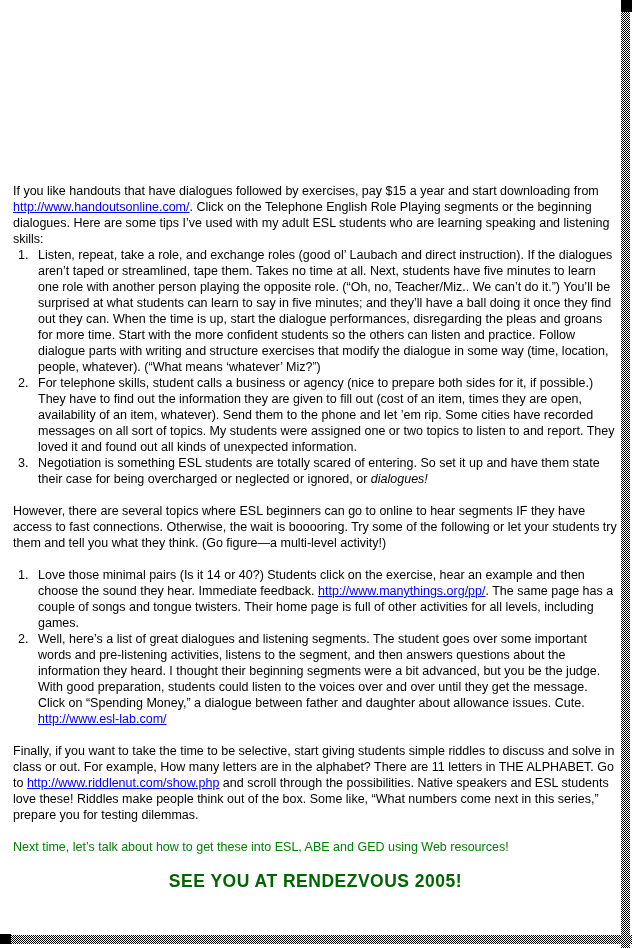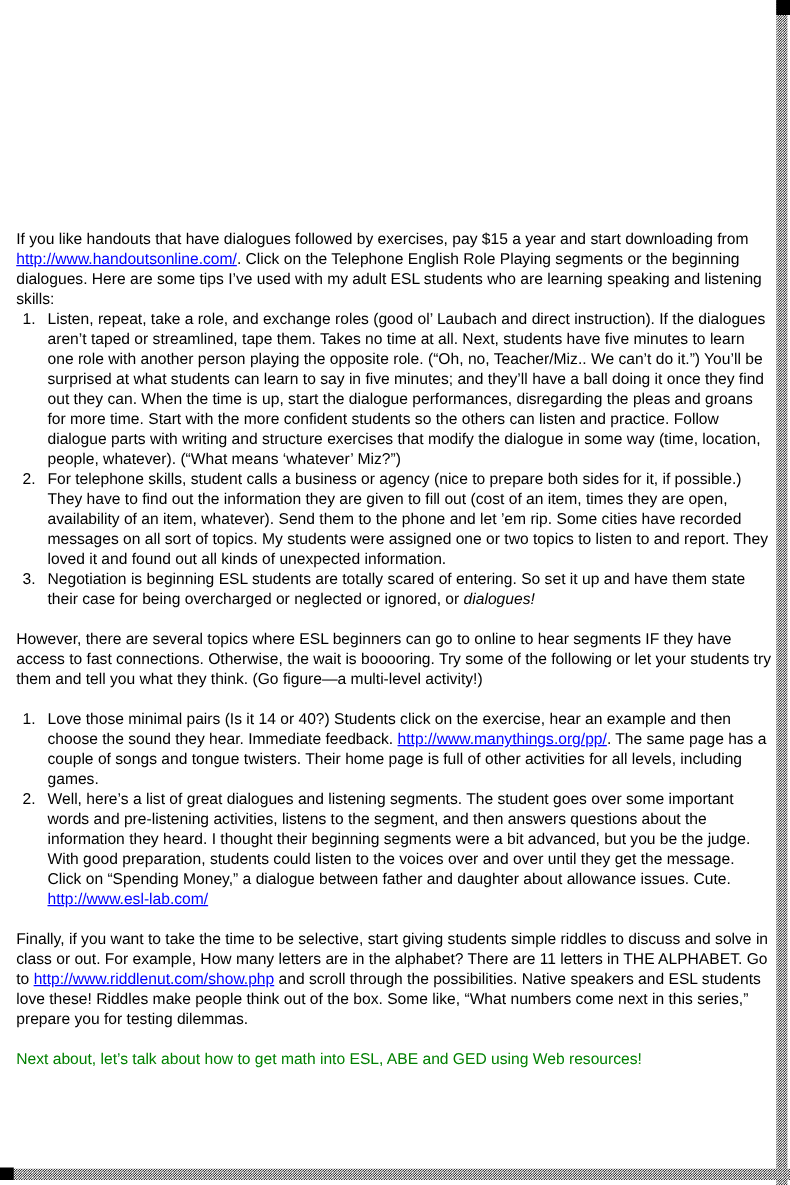--- a/index.html
+++ b/index.html
@@ -62,37 +62,38 @@
           <div class="list-item" data-name="list-item">
             <span class="num" data-name="list-item-number">1.</span>
             <span class="item-body" data-name="list-item-text"><span data-name="text-run">Listen, repeat, take a role, and exchange roles (good ol’ Laubach and direct instruction). If the dialogues aren’t taped or streamlined, tape them. Takes no time at all. Next, students have five minutes to learn one role with another person playing the opposite role. (“Oh, no, Teacher/Miz.. We can’t do it.”) You’ll be surprised at what students can learn to say in five minutes; and they’ll have a ball doing it once they find out they can. When the time is up, start the dialogue performances, disregarding the pleas and groans for more time. Start with the more confident students so the others can listen and practice.  Follow dialogue parts with writing and structure exercises that modify the dialogue in some way (time, location, people, whatever). (“What means ‘whatever’ Miz?”)</span></span>
           </div>
           <div class="list-item" data-name="list-item">
             <span class="num" data-name="list-item-number">2.</span>
             <span class="item-body" data-name="list-item-text"><span data-name="text-run">For telephone skills, student calls a business or agency (nice to prepare both sides for it, if possible.) They have to find out the information they are given to fill out (cost of an item, times they are open, availability of an item, whatever). Send them to the phone and let ’em rip. Some cities have recorded messages on all sort of topics. My students were assigned one or two topics to listen to and report. They loved it and found out all kinds of unexpected information.</span></span>
           </div>
           <div class="list-item" data-name="list-item">
             <span class="num" data-name="list-item-number">3.</span>
-            <span class="item-body" data-name="list-item-text"><span data-name="text-run">Negotiation is beginning ESL students are totally scared of entering. So set it up and have them state their case for being overcharged or neglected or ignored, or </span><span class="italic" data-name="text-run">dialogues!</span></span>
+            <span class="item-body" data-name="list-item-text"><span data-name="text-run">Negotiation is something ESL students are totally scared of entering. So set it up and have them state their case for being overcharged or neglected or ignored, or </span><span class="italic" data-name="text-run">dialogues!</span></span>
           </div>
         </div>
         <div class="para" data-name="online-places-paragraph"><span data-name="text-run">However, there are several topics where ESL beginners can go to online to hear segments IF they have access to fast connections. Otherwise, the wait is booooring. Try some of the following or let your students try them and tell you what they think. (Go figure—a multi-level activity!)</span></div>
         <div class="list" data-name="online-list">
           <div class="list-item" data-name="list-item">
             <span class="num" data-name="list-item-number">1.</span>
             <span class="item-body" data-name="list-item-text"><span data-name="text-run">Love those minimal pairs (Is it 14 or 40?) Students click on the exercise, hear an example and then choose the sound they hear. Immediate feedback. </span><a class="link" href="#" data-name="hyperlink">http://www.manythings.org/pp/</a><span data-name="text-run">. The same page has a couple of songs and tongue twisters. Their home page is full of other activities for all levels, including games.</span></span>
           </div>
           <div class="list-item" data-name="list-item">
             <span class="num" data-name="list-item-number">2.</span>
             <span class="item-body" data-name="list-item-text"><span data-name="text-run">Well, here’s a list of great dialogues and listening segments. The student goes over some important words and pre-listening activities, listens to the segment, and then answers questions about the information they heard. I thought their beginning segments were a bit advanced, but you be the judge. With good preparation, students could listen to the voices over and over until they get the message. Click on “Spending Money,” a dialogue between father and daughter about allowance issues. Cute. </span><a class="link" href="#" data-name="hyperlink">http://www.esl-lab.com/</a></span>
           </div>
         </div>
         <div class="para" data-name="riddles-paragraph"><span data-name="text-run">Finally, if you want to take the time to be selective, start giving students simple riddles to discuss and solve in class or out. For example, How many letters are in the alphabet? There are 11 letters in THE ALPHABET. Go to </span><a class="link" href="#" data-name="hyperlink">http://www.riddlenut.com/show.php</a><span data-name="text-run"> and scroll through the possibilities. Native speakers and ESL students love these! Riddles make people think out of the box. Some like, “What numbers come next in this series,” prepare you for testing dilemmas.</span></div>
-        <div class="para green" data-name="next-time-note"><span data-name="text-run">Next about, let’s talk about how to get math into ESL, ABE and GED using Web resources!</span></div>
+        <div class="para green" data-name="next-time-note"><span data-name="text-run">Next time, let’s talk about how to get these into ESL, ABE and GED using Web resources!</span></div>
       </div>
+    <div class="closing-heading" data-name="closing-heading">SEE YOU AT RENDEZVOUS 2005!</div>
   </div>
 
   <div class="vtrack checker" data-name="vertical-scrollbar-track"></div>
   <div class="vthumb" data-name="vertical-scrollbar-thumb"></div>
   <div class="htrack checker" data-name="horizontal-scrollbar-track"></div>
   <div class="hthumb" data-name="horizontal-scrollbar-thumb"></div>
 
 </div>
 
 </body></html>

